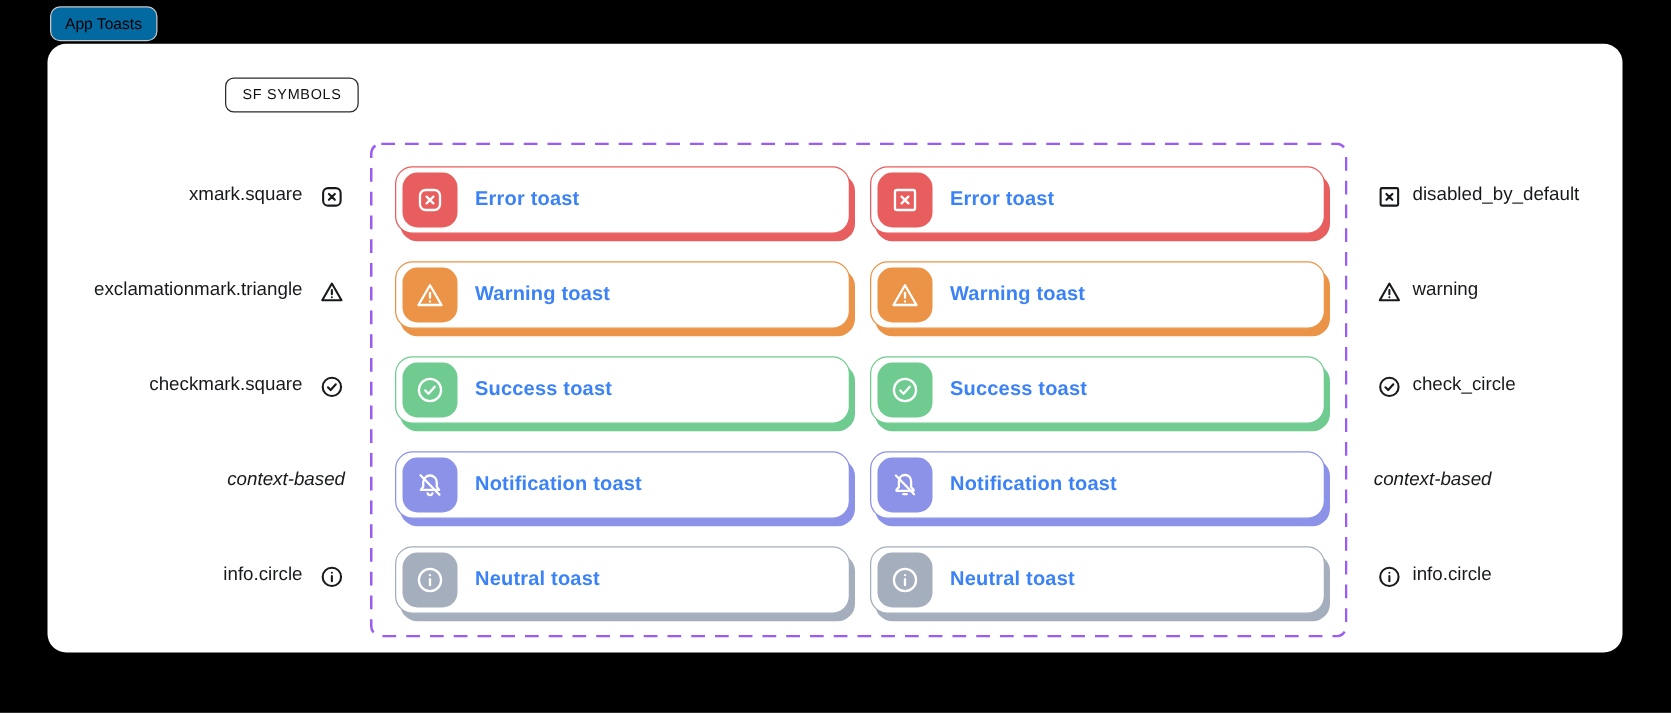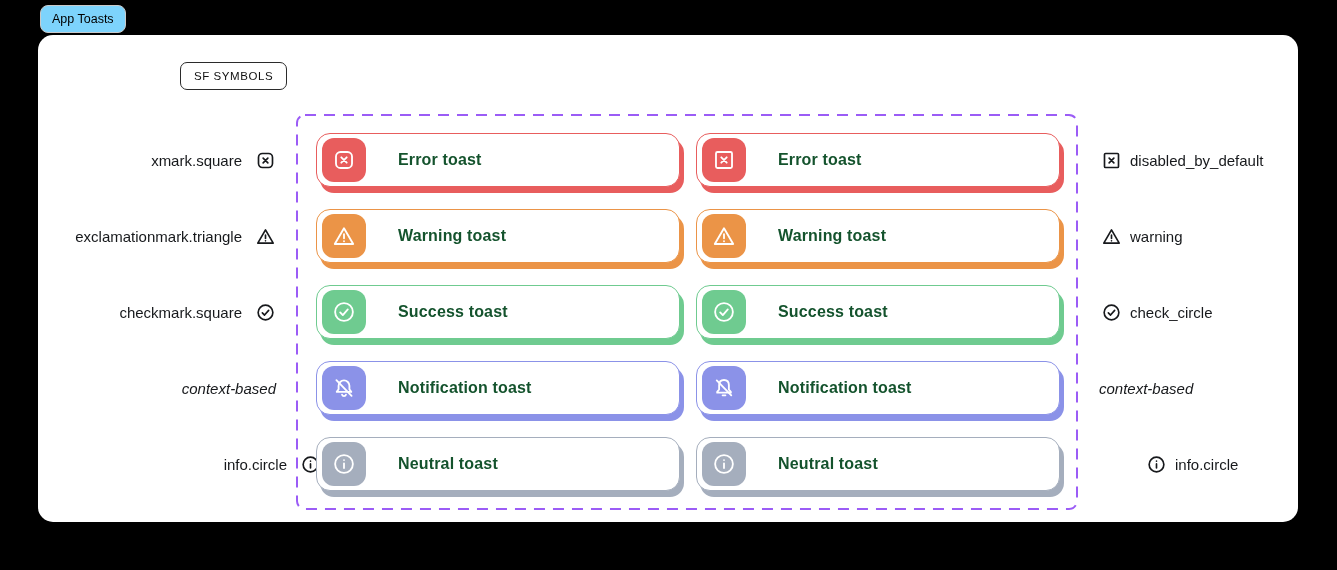--- a/index.html
+++ b/index.html
@@ -1,21 +1,21 @@
 <!DOCTYPE html>
 <html><head>
 <meta charset="utf-8">
 <style>
   html,body { margin:0; padding:0; background:#000; }
   .canvas {
     position:relative; width:1337px; height:570px; background:#000;
     font-family:"Liberation Sans", sans-serif; overflow:hidden;
   }
   .chip {
-    position:absolute; left:40px; top:5px; background:#7dd3fc;
+    position:absolute; left:40px; top:5px; background:#0369a1;
     border:1px solid #c9c9c9; border-radius:8px; padding:6px 11px;
     font-size:12.5px; color:#000; white-space:nowrap;
   }
   .card {
     position:absolute; left:38px; top:35px; width:1260px; height:487px;
     background:#fff; border-radius:15px;
   }
   .header-box {
     position:absolute; border:1.3px solid #2b2b2b; border-radius:7px;
     padding:7px 13px; font-size:11.5px; letter-spacing:.05em;
@@ -37,33 +37,33 @@
     border:1.5px solid var(--c); border-radius:14px;
     box-shadow:4px 6px 0 var(--c);
     display:flex; align-items:center; padding:4px 5px; cursor:default;
   }
   .badge {
     width:44px; height:44px; border-radius:12px; background:var(--c);
     display:flex; align-items:center; justify-content:center; flex:0 0 auto;
   }
   .badge svg { width:26px; height:26px; stroke:#fff; display:block; }
   .toast-label {
-    margin-left:32px; font-size:16px; font-weight:600; color:#14532d;
+    margin-left:14px; font-size:16px; font-weight:600; color:#3b82f6;
     letter-spacing:.01em; white-space:nowrap;
   }
 
-  .side-row { position:absolute; height:26px; display:flex; align-items:center; }
+  .side-row { position:absolute; height:26px; display:flex; align-items:flex-start; }
   .side-row.left  { left:0; width:238px; justify-content:flex-end; gap:13px; }
   .side-row.right { left:1063px; gap:8px; }
   .side-label { font-size:15px; color:#17191c; white-space:nowrap; }
   .side-label.italic { font-style:italic; }
   .side-icon { display:flex; align-items:center; }
   .side-icon svg { width:21px; height:21px; stroke:#17191c; display:block; }
 
-  .r1 { top:112px; } .r2 { top:188px; } .r3 { top:264px; } .r4 { top:340px; } .r5 { top:416px;padding-left:45px; }
+  .r1 { top:112px; } .r2 { top:188px; } .r3 { top:264px; } .r4 { top:340px; } .r5 { top:416px; }
 
   svg.icn { fill:none; stroke-linecap:round; stroke-linejoin:round; }
 </style>
 </head>
 <body>
 
 <div class="canvas">
 
   <div class="chip">App Toasts</div>
 

